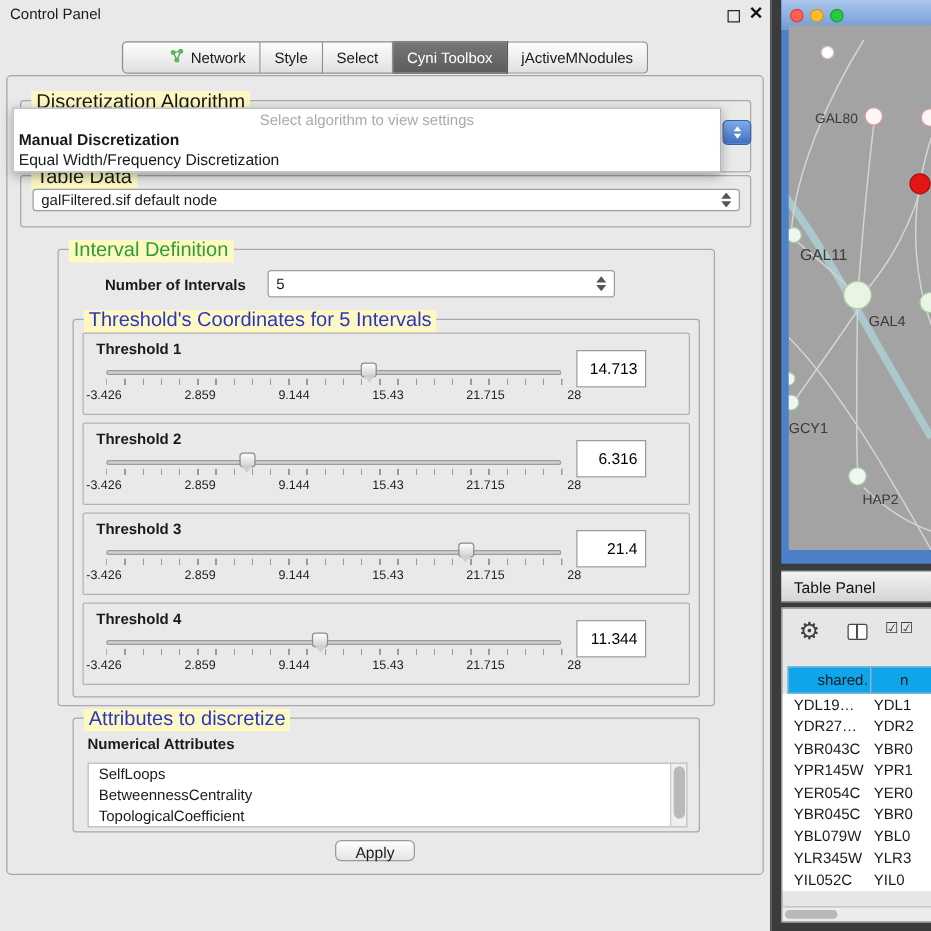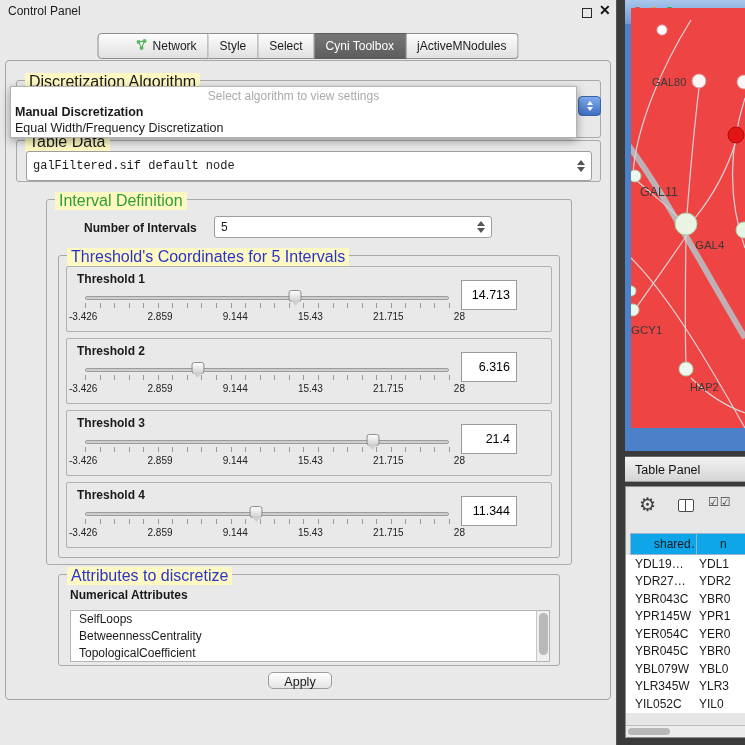--- a/index.html
+++ b/index.html
@@ -68,21 +68,21 @@
 
   .bold-label { position:absolute; font-weight:bold; font-size:12px; white-space:nowrap; }
 
   
   .net-window { position:absolute; left:625px; top:0; width:120px; height:451px; background:#4c80c8; overflow:hidden; }
   .net-titlebar { position:absolute; left:0; top:0; width:100%; height:24px; background:linear-gradient(#aac6ea,#6f9bd6); }
   .tl { position:absolute; top:7px; width:11px; height:11px; border-radius:50%; }
   .tl.red    { left:7px;  background:#ff5f57; border:1px solid #d8453f; }
   .tl.yellow { left:23px; background:#febc2e; border:1px solid #d69a21; }
   .tl.green  { left:39px; background:#28c840; border:1px solid #1ea32f; }
-  .net-canvas { position:absolute; left:6px; top:8px; width:114px; height:420px; background:#ef4444; }
+  .net-canvas { position:absolute; left:6px; top:20px; width:114px; height:420px; background:#a3a3a3; }
 
   
   .tp-bar { position:absolute; left:625px; top:456px; width:136px; height:26px; background:linear-gradient(#f3f3f3,#d5d5d5); border-top:1px solid #6a6a6a; border-bottom:1px solid #9a9a9a; }
   .tp-bar span { position:absolute; left:10px; top:6px; font-size:12.5px; color:#141414; }
 
   .table-window { position:absolute; left:625px; top:486px; width:121px; height:252px; background:#e6e6e6; border:1px solid #8f8f8f; overflow:hidden; }
   .tw-toolbar { position:absolute; left:0; top:0; width:100%; height:40px; }
   .gear { position:absolute; left:13px; top:6px; font-size:19px; color:#3d3d3d; }
   .cols-icon { position:absolute; left:52px; top:12px; width:16px; height:13px; border:1.5px solid #4a4a4a; background:linear-gradient(90deg,#fff 0 6px,#4a4a4a 6px 7.5px,#fff 7.5px); border-radius:2px; }
   .checks { position:absolute; left:82px; top:8px; font-size:12px; color:#3d3d3d; letter-spacing:1px; white-space:nowrap; }
@@ -150,21 +150,21 @@
 
   <div class="popup">
     <div class="ph">Select algorithm to view settings</div>
     <div class="opt bold">Manual Discretization</div>
     <div class="opt">Equal Width/Frequency Discretization</div>
   </div>
 
   <div class="groupbox" style="left:16px; top:140px; width:585px; height:42px;">
     <span class="legend">Table Data</span>
   </div>
-  <div class="combo" style="left:26px; top:151px; width:566px; height:30px;font-family:Liberation Mono, monospace;">
+  <div class="combo" style="left:26px; top:151px; width:566px; height:18px;">
     <span class="val">galFiltered.sif default node</span>
     <span class="updown">
         <span class="tri-up"></span>
         <span class="tri-down"></span>
       </span>
   </div>
 
   <div class="groupbox" style="left:46px; top:199px; width:526px; height:366px;">
     <span class="legend green">Interval Definition</span>
   </div>

